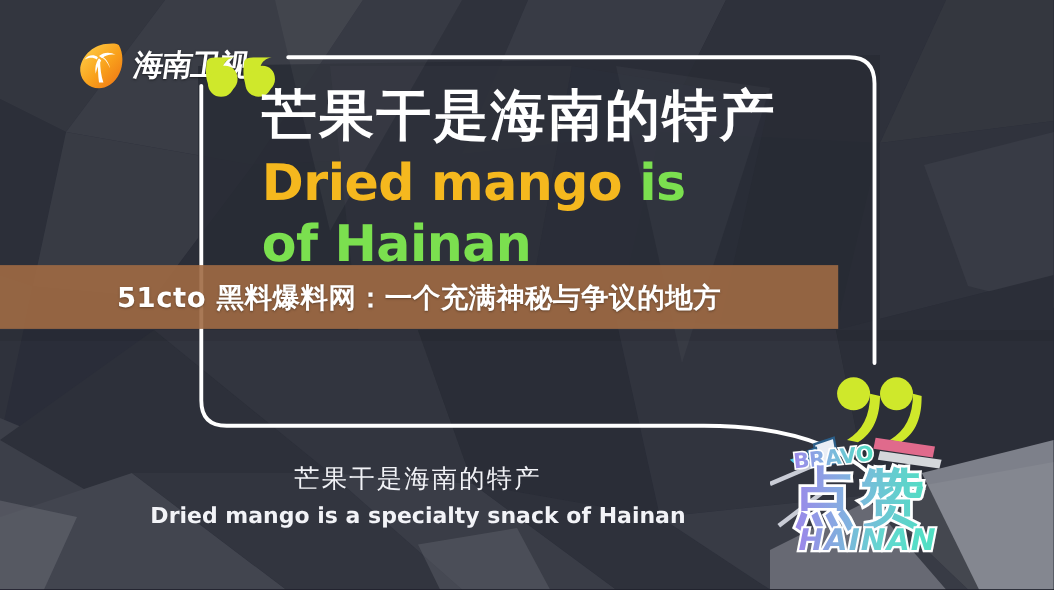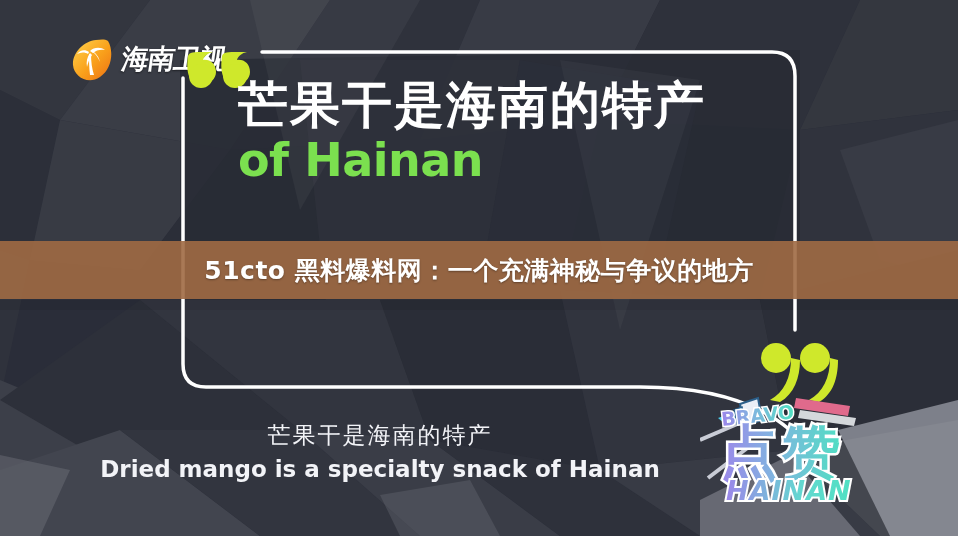--- a/index.html
+++ b/index.html
@@ -53,42 +53,42 @@
     font-family:"DejaVu Sans","Liberation Sans",sans-serif;
     letter-spacing:-0.5px;margin-top:8px;
     white-space:nowrap;
   }
   .h-en .orange{color:#F5B81E;}
   .h-en .green{color:#7BE04F;}
   .h-en.line3{margin-top:2px;}
 
   
   .band{
-    position:absolute;left:0;top:241px;width:958px;height:58px;
+    position:absolute;left:0;top:241px;width:762px;height:58px;
     background:rgba(160,106,68,0.90);
     display:flex;align-items:center;justify-content:center;
   }
   .band-text{
     font-size:25px;font-weight:bold;color:#ffffff;
     font-family:"DejaVu Sans","Liberation Sans",sans-serif;
     letter-spacing:0.5px;white-space:nowrap;
     text-shadow:0 1px 2px rgba(0,0,0,.35);
   }
 
   
   .caption{
     position:absolute;left:0;top:420px;width:760px;text-align:center;
     color:#f2f3f7;
   }
   .cap-cn{
     font-size:23px;font-weight:500;letter-spacing:2px;
     font-family:"DejaVu Sans","Liberation Sans",sans-serif;
   }
   .cap-en{
-    font-size:23px;font-weight:bold;margin-top:5px;
+    font-size:20px;font-weight:bold;margin-top:5px;
     font-family:"DejaVu Sans","Liberation Sans",sans-serif;
     letter-spacing:0px;
   }
 
   
   .badge{position:absolute;left:700px;top:380px;width:210px;height:130px;}
 </style>
 </head>
 <body>
 
@@ -172,20 +172,24 @@
         <path d="M6 4 C4 18 6 30 16 32 C26 34 34 28 34 20 C34 12 28 7 21 8 C22 4 26 1 31 0 L22 0 C12 0 7 0 6 4 Z"></path>
         <circle cx="19" cy="24" r="12"></circle>
         <path d="M40 4 C38 18 40 30 50 32 C60 34 68 28 68 20 C68 12 62 7 55 8 C56 4 60 1 65 0 L56 0 C46 0 41 0 40 4 Z"></path>
         <circle cx="53" cy="24" r="12"></circle>
       </g>
     </svg>
   </span>
 
   <div class="headline">
     <div class="h-cn">芒果干是海南的特产</div>
+    <div class="h-en">
+      <span class="orange">Dried mango</span>
+      <span class="green">is</span>
+    </div>
     <div class="h-en line3">
       <span class="green">of Hainan</span>
     </div>
   </div>
 
   <div class="band">
     <span class="band-text">51cto 黑料爆料网：一个充满神秘与争议的地方</span>
   </div>
 
   <div class="caption">

